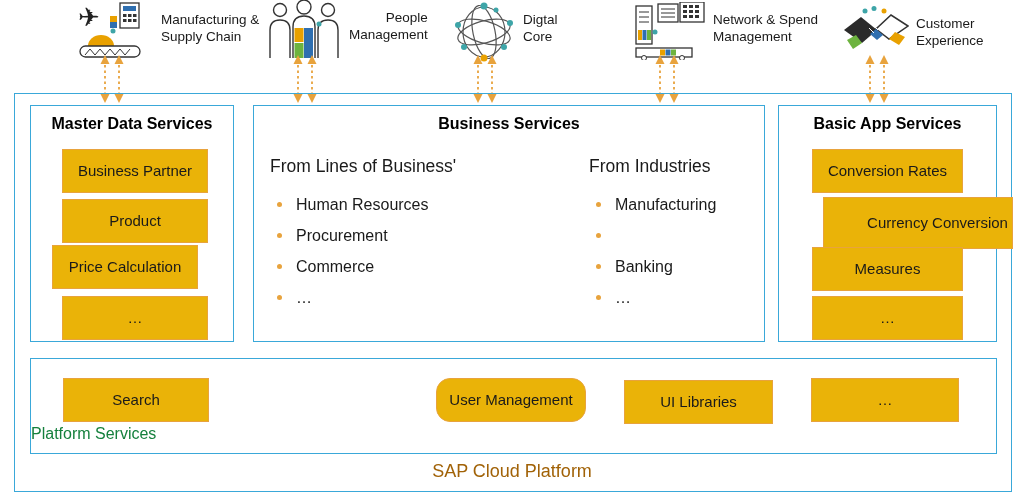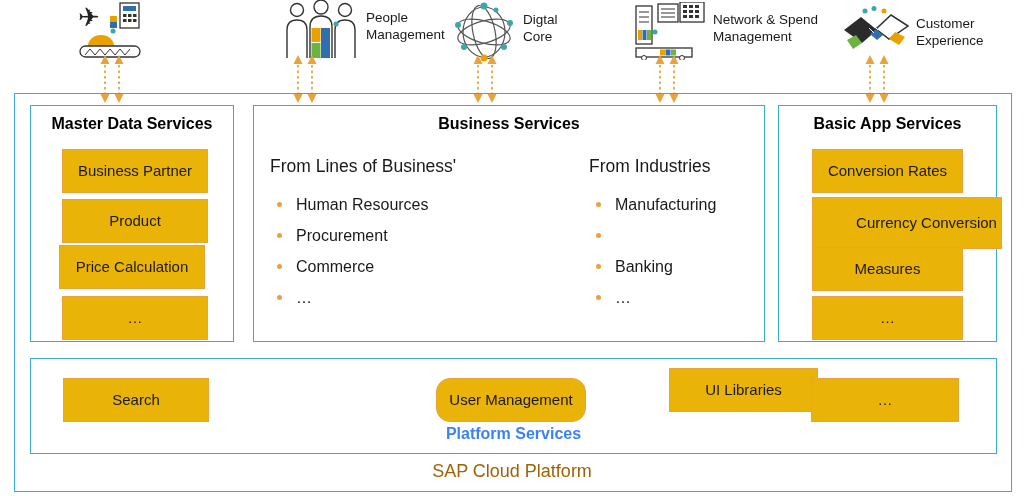--- a/index.html
+++ b/index.html
@@ -14,21 +14,21 @@
   .icon-label{margin-left:7px;margin-top:9px;font-size:13.5px;line-height:17px;color:#1a1a1a;}
 
   .arrow{position:absolute;top:55px;width:12px;height:48px;z-index:5;}
 
   .bs-col{position:absolute;top:50px;}
   .bs-head{font-size:17.5px;margin-bottom:12px;}
   .bs-list{list-style:none;margin:0;padding:0;}
   .bs-list li{display:flex;align-items:center;height:31px;font-size:16px;}
   .bullet{width:5px;height:5px;border-radius:50%;background:#e8a33d;margin:0 14px 0 7px;flex:0 0 auto;}
 
-  .platform-title{position:absolute;left:0;right:0;top:66px;text-align:center;font-weight:bold;font-size:16px;color:#3b82f6;}
+  .platform-title{position:absolute;left:0;right:0;top:66px;font-weight:normal;font-size:16px;color:#15803d;}
   .footer{position:absolute;left:14px;width:996px;top:461px;text-align:center;font-size:18px;color:#a16207;}
 </style>
 </head>
 <body>
 
 <div class="canvas">
 
   <div class="icon-group" style="left:78px;">
     <svg width="76" height="58" viewBox="0 0 76 58">
       <text x="0" y="24" font-size="26" fill="#222" font-family="DejaVu Sans, sans-serif">✈</text>
@@ -40,23 +40,27 @@
       <rect x="45" y="17" width="3.5" height="3" fill="#333"></rect>
         <rect x="50" y="17" width="3.5" height="3" fill="#333"></rect>
         <rect x="55" y="17" width="3.5" height="3" fill="#333"></rect>
       <rect x="32" y="14" width="7" height="6" fill="#e9a100"></rect>
       <rect x="32" y="20" width="7" height="6" fill="#2f6fb0"></rect>
       <circle cx="35" cy="29" r="2.5" fill="#3ea5a8"></circle>
       <path d="M10 44 A13 11 0 0 1 36 44 Z" fill="#e9a100"></path>
       <rect x="2" y="44" width="60" height="11" rx="5.5" fill="#fff" stroke="#333" stroke-width="1.3"></rect>
       <path d="M7 53 l5 -6 l5 6 l5 -6 l5 6 l5 -6 l5 6 l5 -6 l5 6 l5 -6" fill="none" stroke="#333" stroke-width="1"></path>
     </svg>
-  </div>
-
-  <div class="icon-group" style="left:283px;top:0;">
+    <div class="icon-label">
+      <div>Manufacturing &amp;</div>
+      <div>Supply Chain</div>
+    </div>
+  </div>
+
+  <div class="icon-group" style="left:266px;top:0;text-align:right;">
     <svg width="76" height="58" viewBox="0 0 76 58">
       <g stroke="#333" stroke-width="1.4" fill="#fff">
         <path d="M4 58 V30 Q4 20 14 20 Q24 20 24 30 V58"></path>
         <circle cx="14" cy="10" r="6.5"></circle>
         <path d="M52 58 V30 Q52 20 62 20 Q72 20 72 30 V58"></path>
         <circle cx="62" cy="10" r="6.5"></circle>
         <path d="M27 58 V27 Q27 16 38 16 Q49 16 49 27 V58"></path>
         <circle cx="38" cy="7" r="7"></circle>
       </g>
       <rect x="28.5" y="28" width="9" height="14" fill="#e9a100"></rect>
@@ -204,21 +208,21 @@
       <line x1="6" y1="10" x2="6" y2="38" stroke="#e8a33d" stroke-width="1.8" stroke-dasharray="2.5 3"></line>
       <path d="M6 48 L10.5 39 L1.5 39 Z" fill="#e8a33d"></path>
     </svg>
 
   <div class="blue-box" style="left:14px;top:93px;width:996px;height:397px;"></div>
 
   <div class="blue-box" style="left:30px;top:105px;width:202px;height:235px;">
     <div class="sec-title">Master Data Services</div>
     <div class="gold-box" style="left:31px;top:43px;width:140px;height:38px;">Business Partner</div>
     <div class="gold-box" style="left:31px;top:93px;width:140px;height:38px;">Product</div>
-    <div class="gold-box" style="left:28px;top:139px;width:140px;height:38px;">Price Calculation</div>
+    <div class="gold-box" style="left:21px;top:139px;width:140px;height:38px;">Price Calculation</div>
     <div class="gold-box" style="left:31px;top:190px;width:140px;height:38px;">…</div>
   </div>
 
   <div class="blue-box" style="left:253px;top:105px;width:510px;height:235px;">
     <div class="sec-title">Business Services</div>
 
     <div class="bs-col" style="left:16px;">
       <div class="bs-head">From Lines of Business'</div>
       <ul class="bs-list">
         <li>
@@ -258,28 +262,28 @@
             <span class="bullet"></span>
             <span>…</span>
           </li>
       </ul>
     </div>
   </div>
 
   <div class="blue-box" style="left:778px;top:105px;width:217px;height:235px;">
     <div class="sec-title">Basic App Services</div>
     <div class="gold-box" style="left:33px;top:43px;width:145px;height:38px;">Conversion Rates</div>
-    <div class="gold-box" style="left:33px;top:91px;width:145px;height:46px;padding-left:41px;">Currency Conversion</div>
+    <div class="gold-box" style="left:44px;top:91px;width:145px;height:46px;padding-left:41px;">Currency Conversion</div>
     <div class="gold-box" style="left:33px;top:141px;width:145px;height:38px;">Measures</div>
     <div class="gold-box" style="left:33px;top:190px;width:145px;height:38px;">…</div>
   </div>
 
   <div class="blue-box" style="left:30px;top:358px;width:965px;height:94px;">
     <div class="gold-box" style="left:32px;top:19px;width:140px;height:38px;">Search</div>
     <div class="gold-box" style="left:405px;top:19px;width:144px;height:38px;border-radius:14px;">User Management</div>
-    <div class="gold-box" style="left:593px;top:9px;width:143px;height:38px;margin-left:45px;">UI Libraries</div>
+    <div class="gold-box" style="left:593px;top:21px;width:143px;height:38px;">UI Libraries</div>
     <div class="gold-box" style="left:780px;top:19px;width:142px;height:38px;">…</div>
     <div class="platform-title">Platform Services</div>
   </div>
 
   <div class="footer">SAP Cloud Platform</div>
 
 </div>
 
 </body></html>

